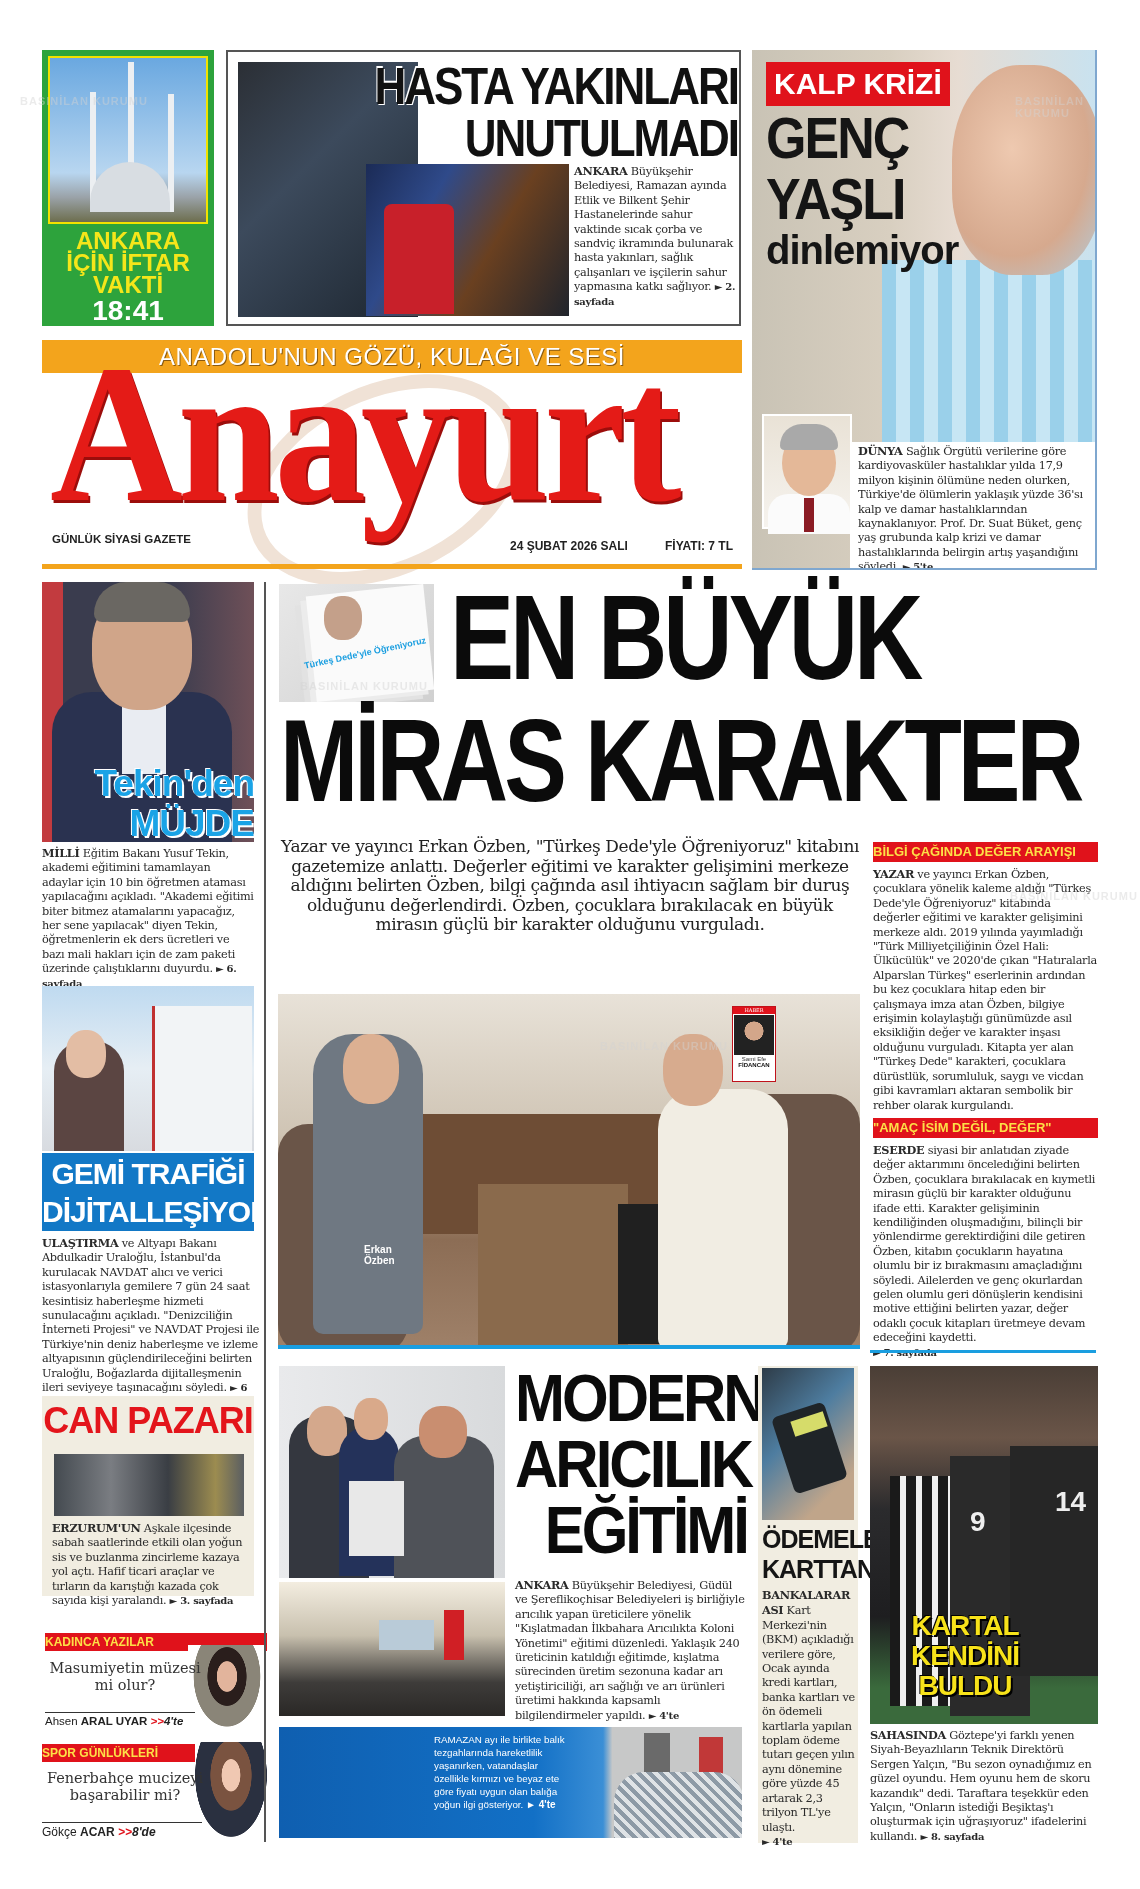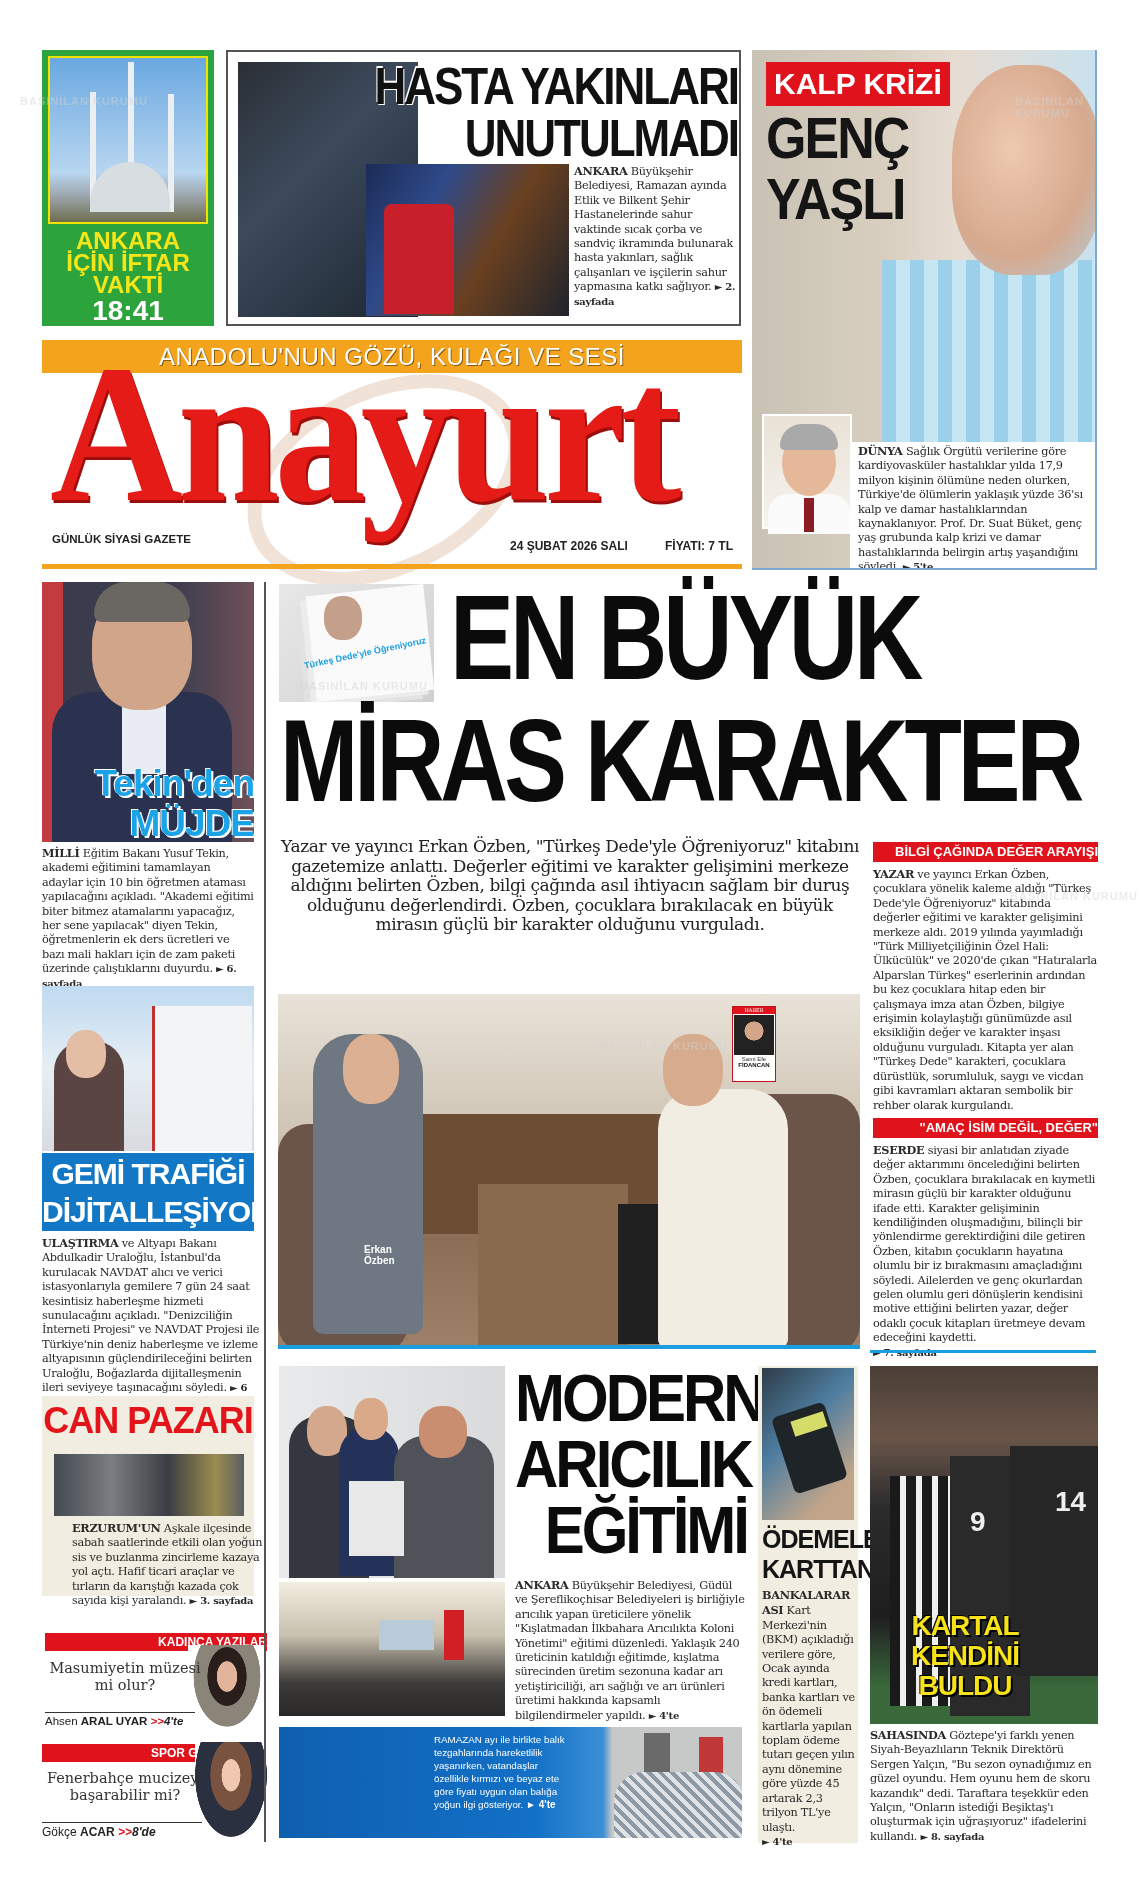--- a/index.html
+++ b/index.html
@@ -63,23 +63,23 @@
   #gemi-photo { left: 42px; top: 986px; width: 212px; height: 165px; background: linear-gradient(#bfdaf0, #e6eef4 50%, #d8dbe0); overflow:hidden; }
   #gemi-photo .man { position:absolute; left:12px; top:55px; width:70px; height:110px; background:#5b4542; border-radius:30px 30px 0 0; }
   #gemi-photo .mhead { position:absolute; left:24px; top:44px; width:40px; height:48px; background:#e3bda4; border-radius:45%; }
   #gemi-photo .boat { position:absolute; left:110px; top:20px; width:100px; height:145px; background:#f2f4f6; border-left: 3px solid #c03030; }
   #gemi-title { left: 42px; top: 1153px; width: 212px; height: 78px; background: #1278c6; color: #fff; text-align: center; font-family: "Liberation Sans", sans-serif; font-weight: 700; font-size: 30px; line-height: 38px; letter-spacing: -1px; padding-top: 2px; }
   #gemi-txt { left: 42px; top: 1236px; width: 218px; }
 
   #can { left: 42px; top: 1396px; width: 212px; height: 200px; background: #f1ede1; }
   #can .t { position:absolute; left:0; top:4px; width:100%; text-align:center; color:#e3151b; font-family:"Liberation Sans",sans-serif; font-weight:700; font-size:36px; letter-spacing:-1px; }
   #can .ph { position:absolute; left:12px; top:58px; width:190px; height:62px; background: linear-gradient(90deg,#444a50,#7a7d82 30%,#3a3e44 60%,#9c8c50 85%,#5a5e62); }
-  #can .tx { position:absolute; left:10px; top:125px; width:196px;margin-left:20px; }
-
-  .colhead { background: #e0121b; color: #ffffff; text-align: right; font-family: "Liberation Sans", sans-serif; font-weight: 700; font-size: 12px; line-height: 18px; }
+  #can .tx { position:absolute; left:10px; top:125px; width:196px; }
+
+  .colhead { background: #e0121b; color: #fde047; text-align: left; font-family: "Liberation Sans", sans-serif; font-weight: 700; font-size: 12px; line-height: 18px; }
   #kad-head { left: 45px; top: 1633px; width: 222px; }
   #kad-title { left: 45px; top: 1660px; width: 160px; text-align: center; font-size: 14.5px; line-height: 17px; color: #333; }
   #kad-line { left: 45px; top: 1712px; width: 150px; height: 1px; background: #333; }
   #kad-by { left: 45px; top: 1715px; font-family: "Liberation Sans", sans-serif; font-size: 11.5px; font-weight: 700; color: #222; }
   .arrow { color: #e0121b; font-style: italic; }
   .pg { font-style: italic; font-weight: 700; }
   #kad-photo { left: 188px; top: 1645px; width: 78px; height: 90px; background: radial-gradient(ellipse at 50% 35%, #e2b49c 0 18%, #2a1e1c 19% 35%, #8a8578 36% 60%, #fff 61%); }
   #spor-head { left: 42px; top: 1744px; width: 225px; }
   #spor-title { left: 45px; top: 1770px; width: 160px; text-align: center; font-size: 14.5px; line-height: 17px; color: #333; }
   #spor-line { left: 42px; top: 1822px; width: 160px; height: 1px; background: #333; }
@@ -195,20 +195,21 @@
 </div>
 
 <div class="abs" id="kalp">
   <div class="shirt"></div>
   <div class="face"></div>
   <div class="tag">KALP KRİZİ</div>
   <div class="big">
     <div>GENÇ</div>
     <div>YAŞLI</div>
   </div>
+  <div class="dinle">dinlemiyor</div>
   <div class="doc">
     <div class="coat"></div>
       <div class="h"></div>
       <div class="hair"></div>
       <div class="tie"></div>
   </div>
   <div class="txtbox body-text">
     <b>DÜNYA</b><span> Sağlık Örgütü verilerine göre kardiyovasküler hastalıklar yılda 17,9 milyon kişinin ölümüne neden olurken, Türkiye'de ölümlerin yaklaşık yüzde 36'sı kalp ve damar hastalıklarından kaynaklanıyor. Prof. Dr. Suat Büket, genç yaş grubunda kalp krizi ve damar hastalıklarında belirgin artış yaşandığını söyledi.</span>
     <span class="ref">► 5'te</span>
   </div>

